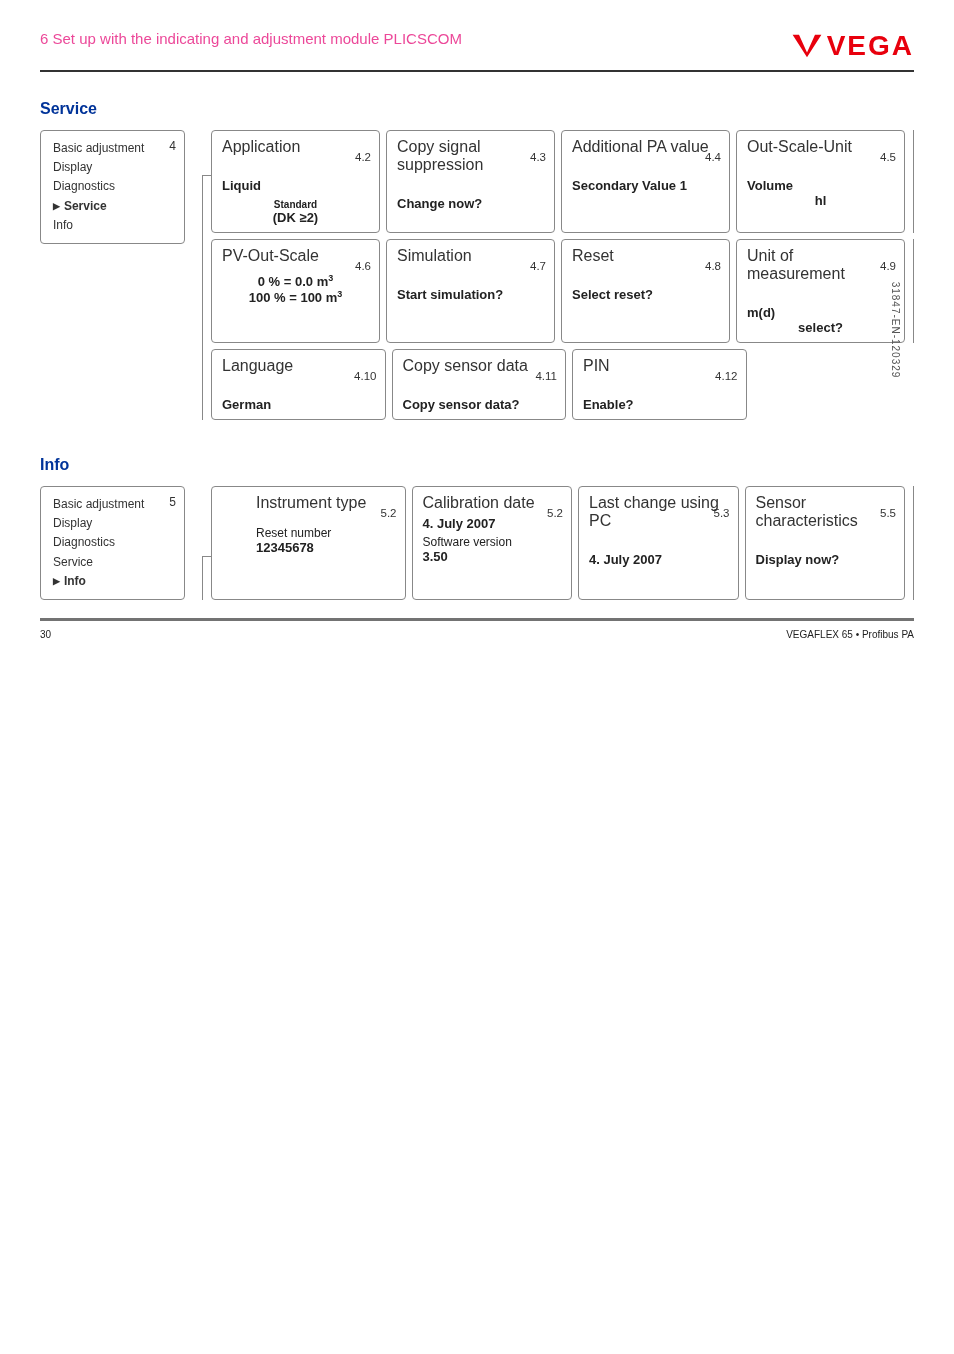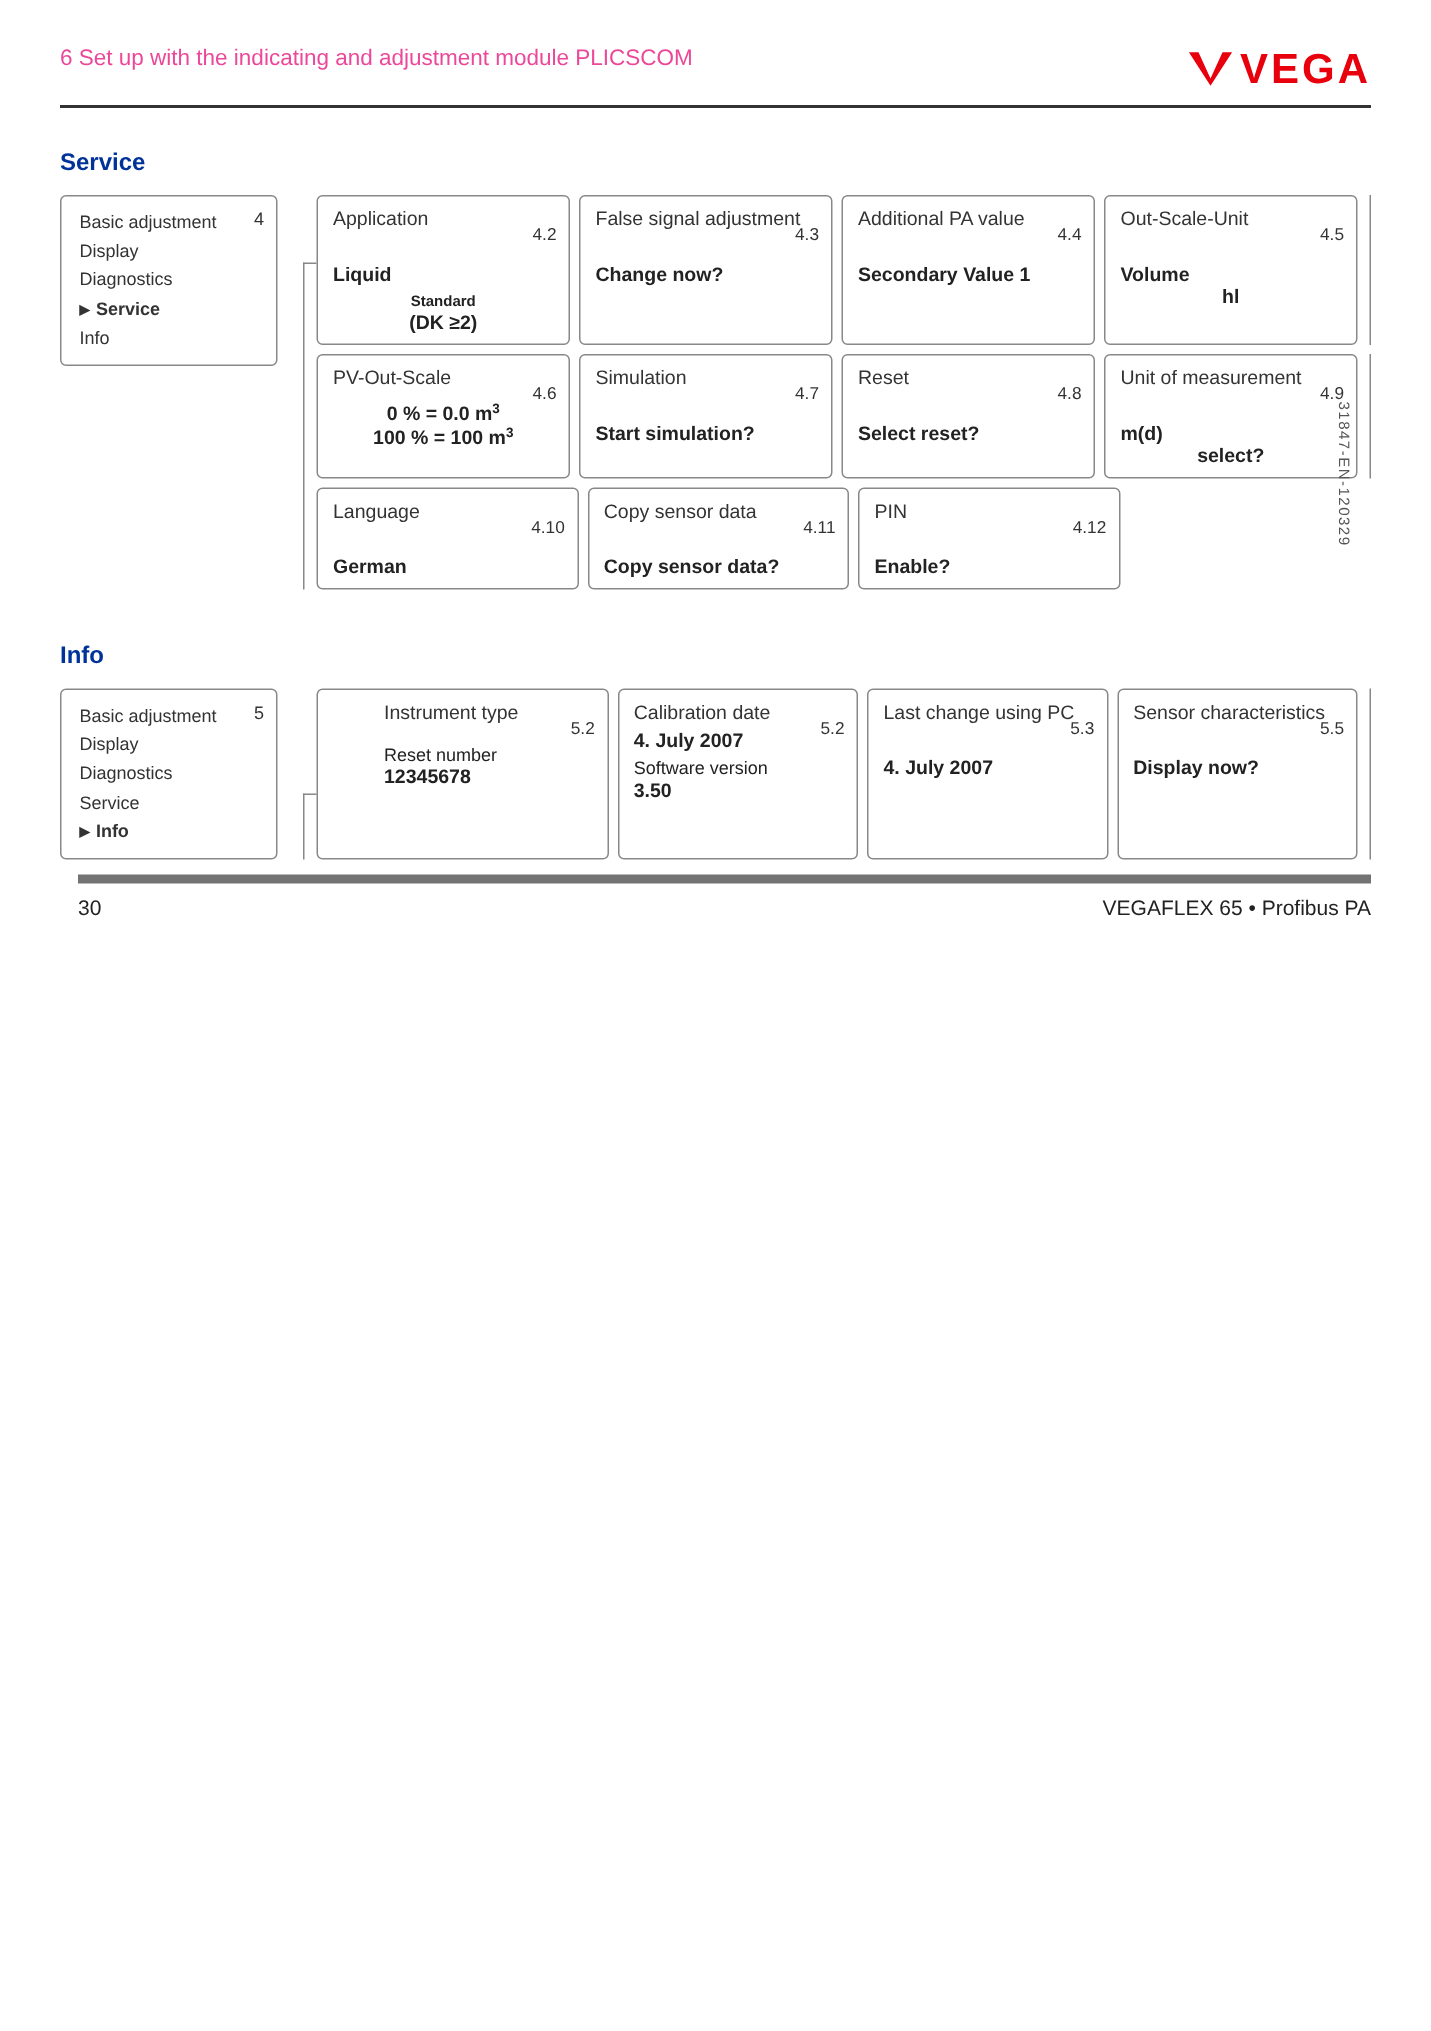--- a/index.html
+++ b/index.html
@@ -104,49 +104,49 @@
       border: 1px solid #888;
       border-radius: 4px;
       padding: 7px 10px;
       min-width: 150px;
       flex: 1;
       position: relative;
       background: #fff;
       font-size: 12px;
     }
     .card .card-label {
-      font-size: 13px;
+      font-size: 16px;
       color: #333;
     }
     .card .card-number {
       position: absolute;
       top: 20px;
       right: 8px;
       font-size: 11.5px;
       color: #333;
     }
     .card .card-value {
       font-weight: bold;
       font-size: 13px;
       margin-top: 22px;
       display: block;
     }
 
     
     .page-footer {
       position: absolute;
       bottom: 20px;
-      left: 52px;
+      left: 40px;
       right: 40px;
       display: flex;
       justify-content: space-between;
       align-items: center;
-      border-top: 6px solid #737373;
+      border-top: 3px solid #737373;
       padding-top: 8px;
-      font-size: 14px;
+      font-size: 10px;
     }
 
     
     .side-text {
       position: absolute;
       right: 10px;
       top: 50%;
       transform: translateY(-50%) rotate(90deg);
       font-size: 10px;
       color: #555;
@@ -207,21 +207,21 @@
           <div class="card">
             <span class="card-label">Application</span>
             <span class="card-number">4.2</span>
             <span class="card-value">Liquid</span>
             <div style="margin-top:6px; text-align:center;">
               <div style="font-weight:bold; font-size:10px;">Standard</div>
               <div style="font-weight:bold; font-size:13px;">(DK ≥2)</div>
             </div>
           </div>
           <div class="card">
-            <span class="card-label">False signal adjustment</span>
+            <span class="card-label">Copy signal suppression</span>
             <span class="card-number">4.3</span>
             <span class="card-value">Change now?</span>
           </div>
           <div class="card">
             <span class="card-label">Additional PA value</span>
             <span class="card-number">4.4</span>
             <span class="card-value">Secondary Value 1</span>
           </div>
           <div class="card" style="position:relative;">
             <span class="card-label">Out-Scale-Unit</span>

